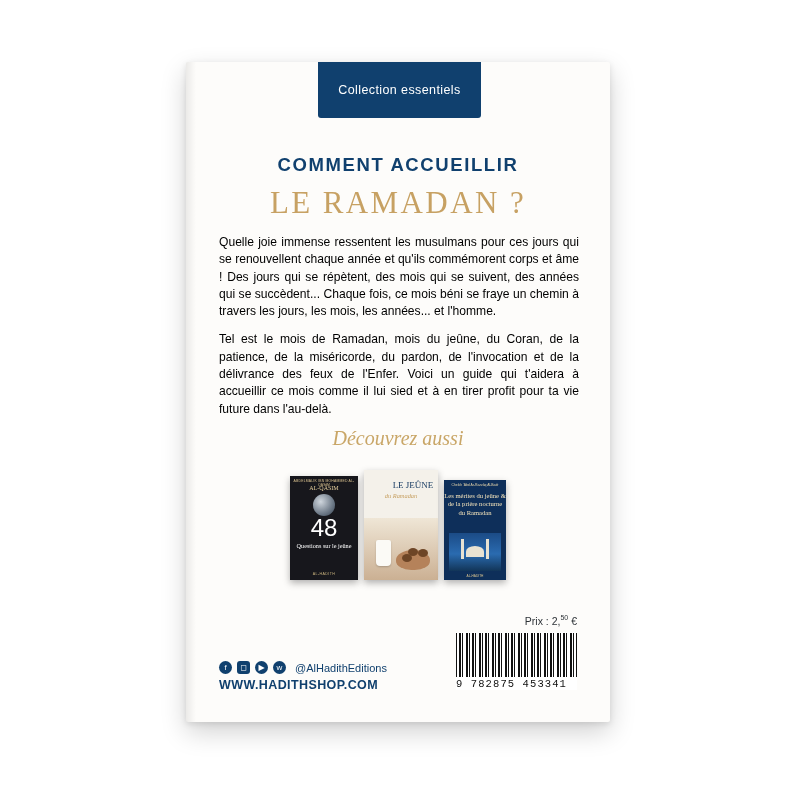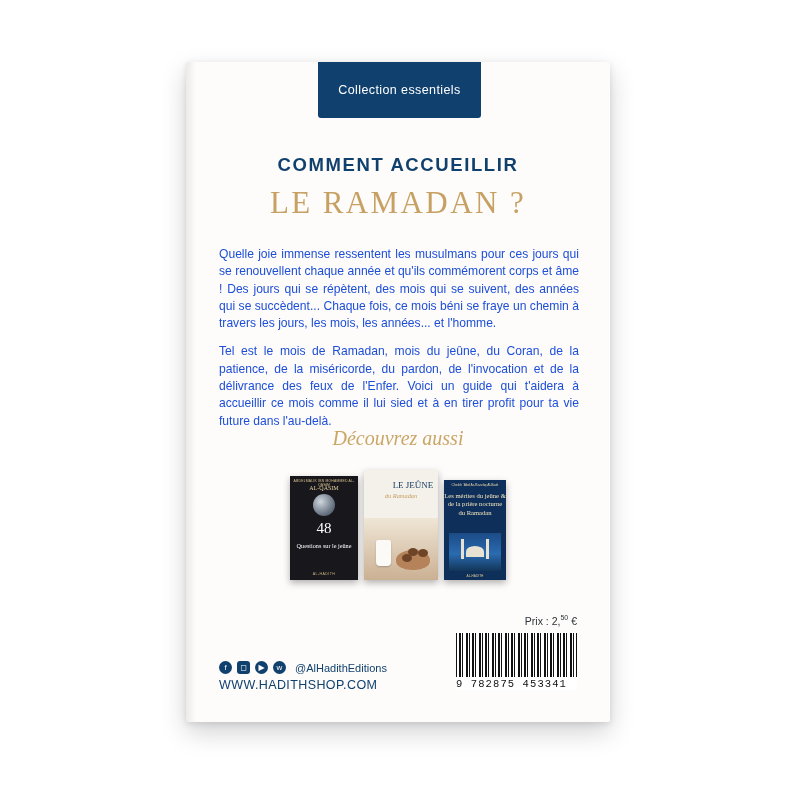--- a/index.html
+++ b/index.html
@@ -74,24 +74,24 @@
   }
   .title-main {
     margin-top: 9px;
     color: #c7a163;
     font-size: 31px;
     letter-spacing: 2.4px;
     font-family: "Liberation Serif", serif;
   }
   .body-text {
     position: absolute;
-    top: 184px;
+    top: 172px;
     left: 33px;
     width: 360px;
-    color: #1d4ed8;
+    color: #000000;
     font-size: 12.1px;
     line-height: 17.3px;
     text-align: justify;
   }
   .body-text p { margin: 0 0 11px 0; }
   .discover {
     position: absolute;
     top: 365px;
     left: 0;
     width: 100%;
@@ -128,21 +128,21 @@
     position:absolute; top:9px; left:0; width:100%;
     text-align:center; color:#e3cd9c; font-size:6px; font-family:"Liberation Serif", serif;
   }
   .t1-circle {
     position:absolute; top:18px; left:50%; transform:translateX(-50%);
     width:22px; height:22px; border-radius:50%;
     background: radial-gradient(circle at 35% 35%, #cfd6dd, #6e7a88 60%, #33404f);
   }
   .t1-num {
     position:absolute; top:40px; left:0; width:100%;
-    text-align:center; color:#ffffff; font-size:15px; font-family:Liberation Serif, serif;
+    text-align:center; color:#ffffff; font-size:24px; font-family:Liberation Sans, sans-serif;
     line-height:24px;
   }
   .t1-sub {
     position:absolute; top:66px; left:0; width:100%;
     text-align:center; color:#ffffff; font-size:6.2px; font-family:"Liberation Serif", serif;
     line-height:8px;
   }
   .t1-pub {
     position:absolute; bottom:4px; left:0; width:100%;
     text-align:center; color:#cbb47f; font-size:3.6px; letter-spacing:.4px;
@@ -226,21 +226,21 @@
     margin-left: 4px;
     color: #10406e;
     font-size: 11px;
   }
   .footer-site {
     position: absolute;
     left: 33px;
     bottom: 30px;
     color: #10406e;
     font-size: 12.5px;
-    font-weight: normal;
+    font-weight: bold;
     letter-spacing: 0.4px;
   }
   .price {
     position: absolute;
     right: 33px;
     bottom: 96px;
     color: #2e3338;
     font-size: 10.5px;
   }
   .price sup { font-size: 7px; }

